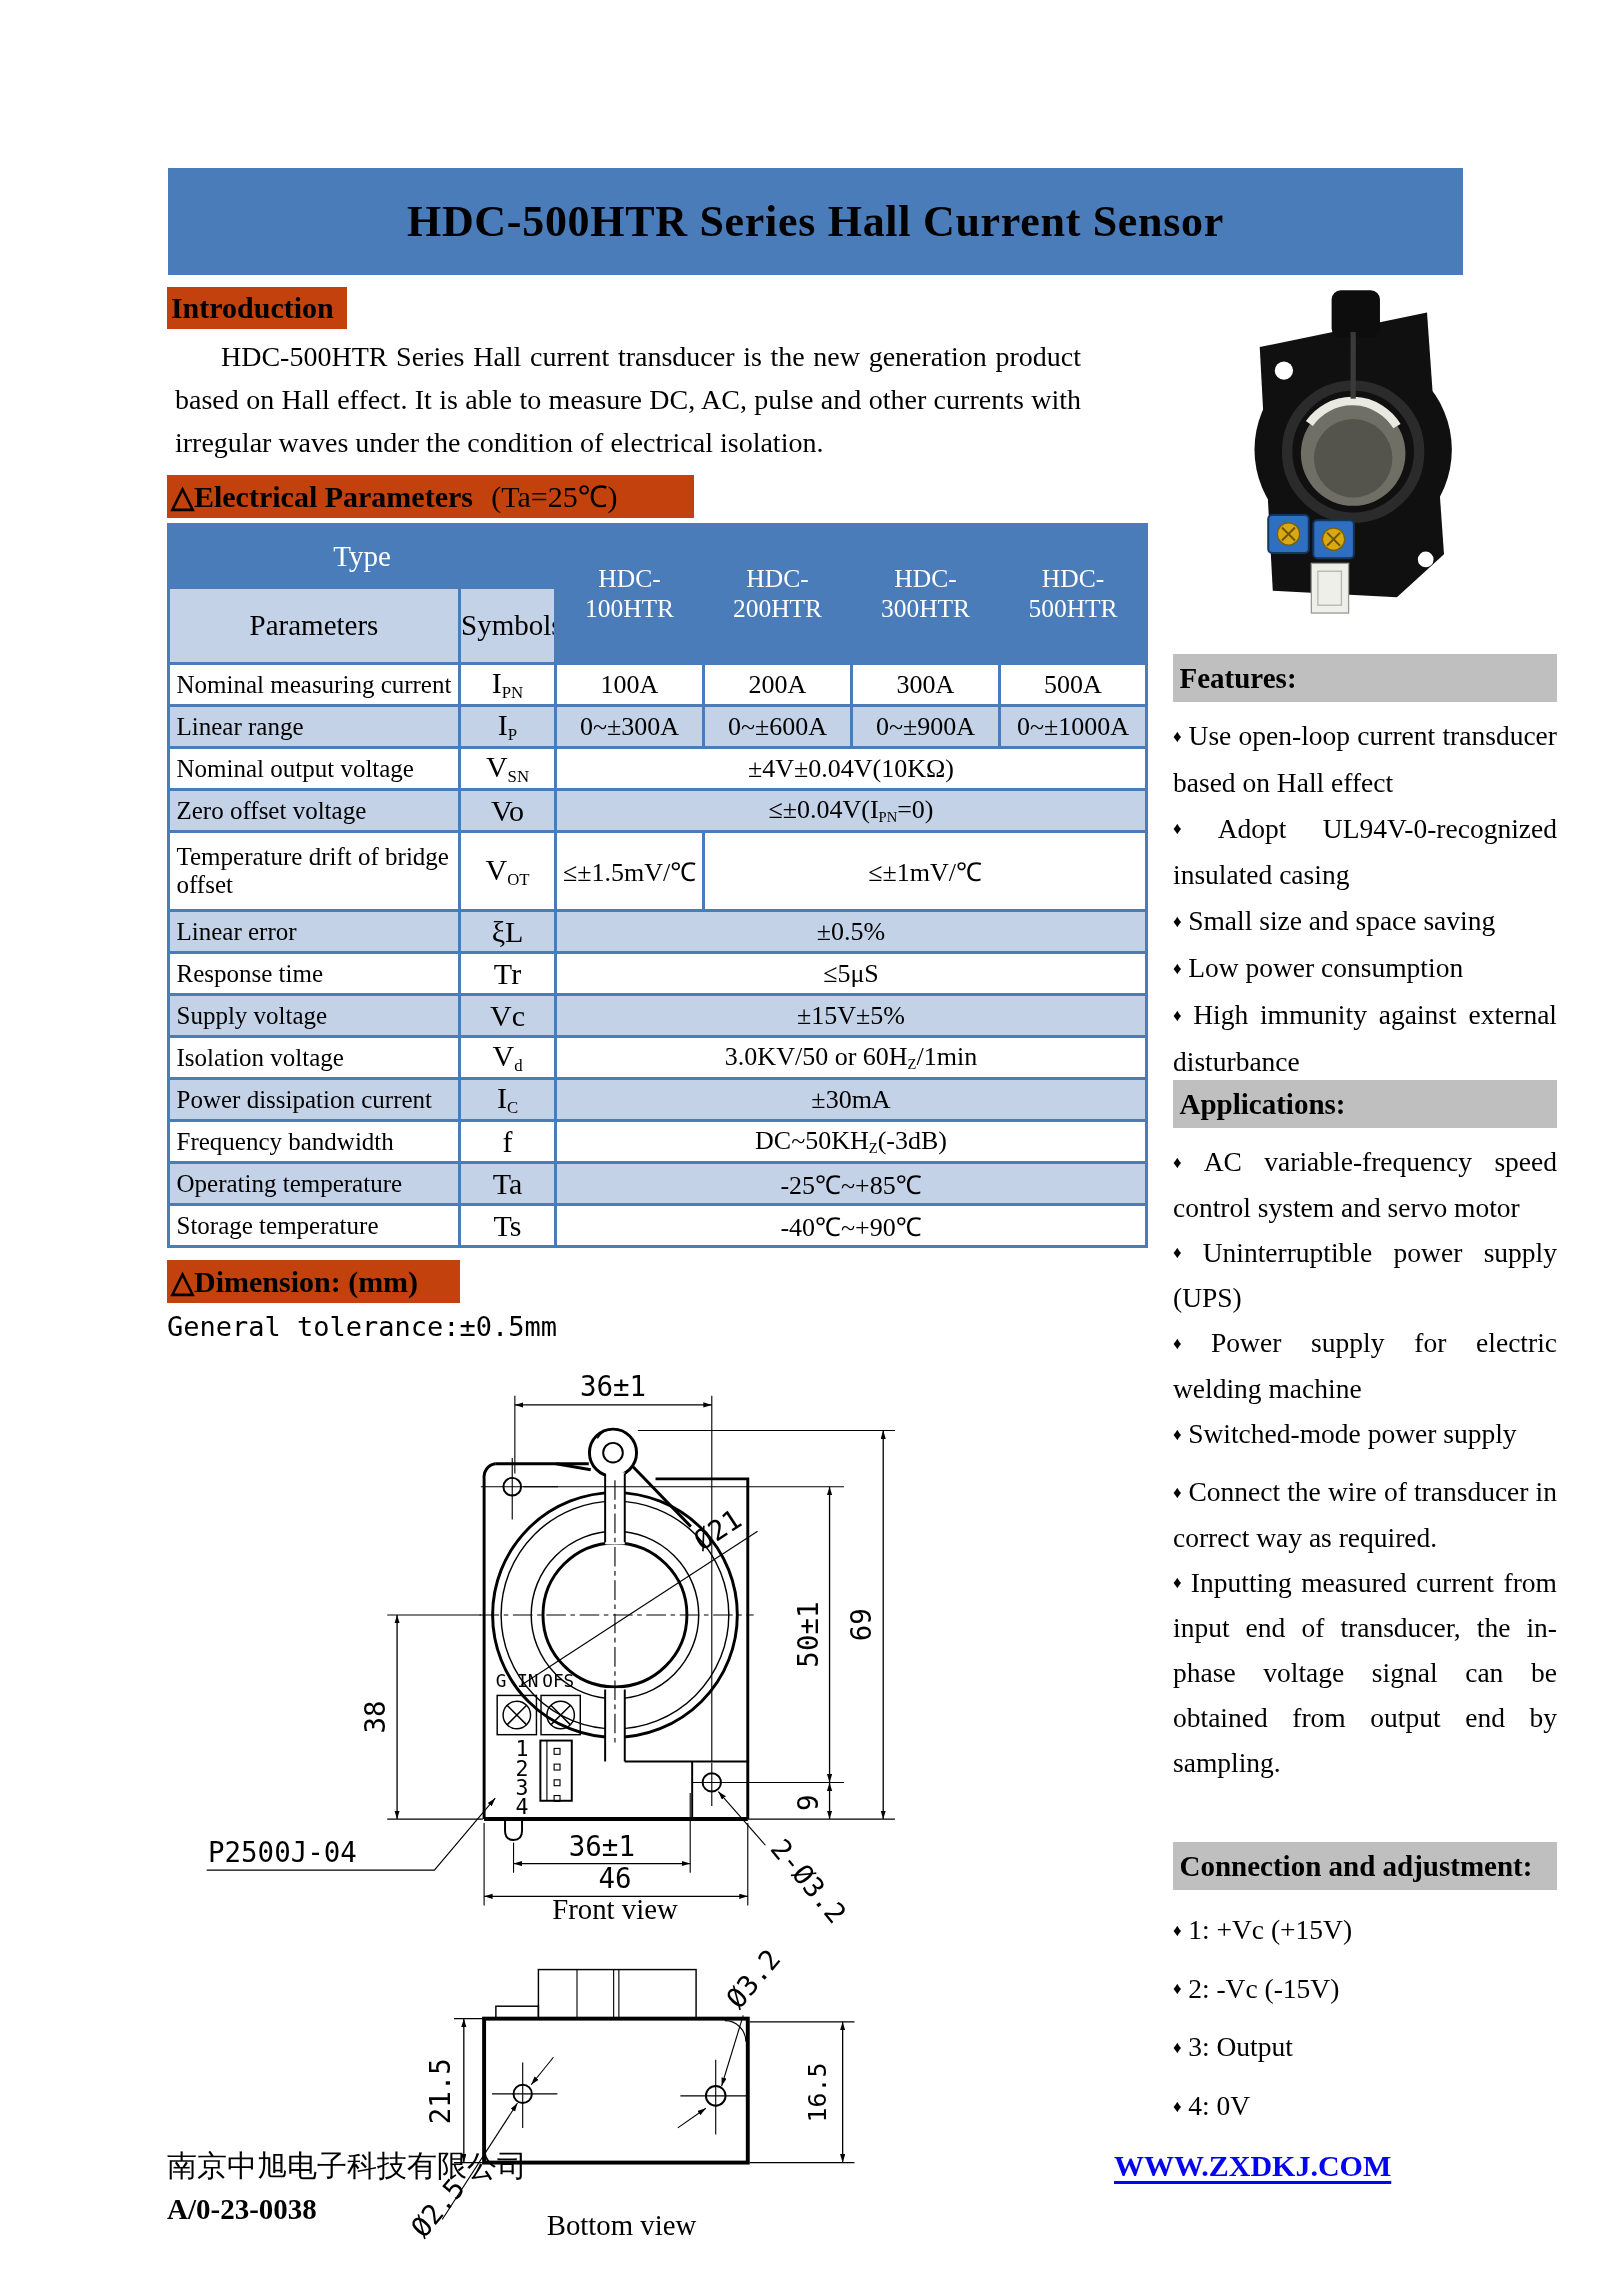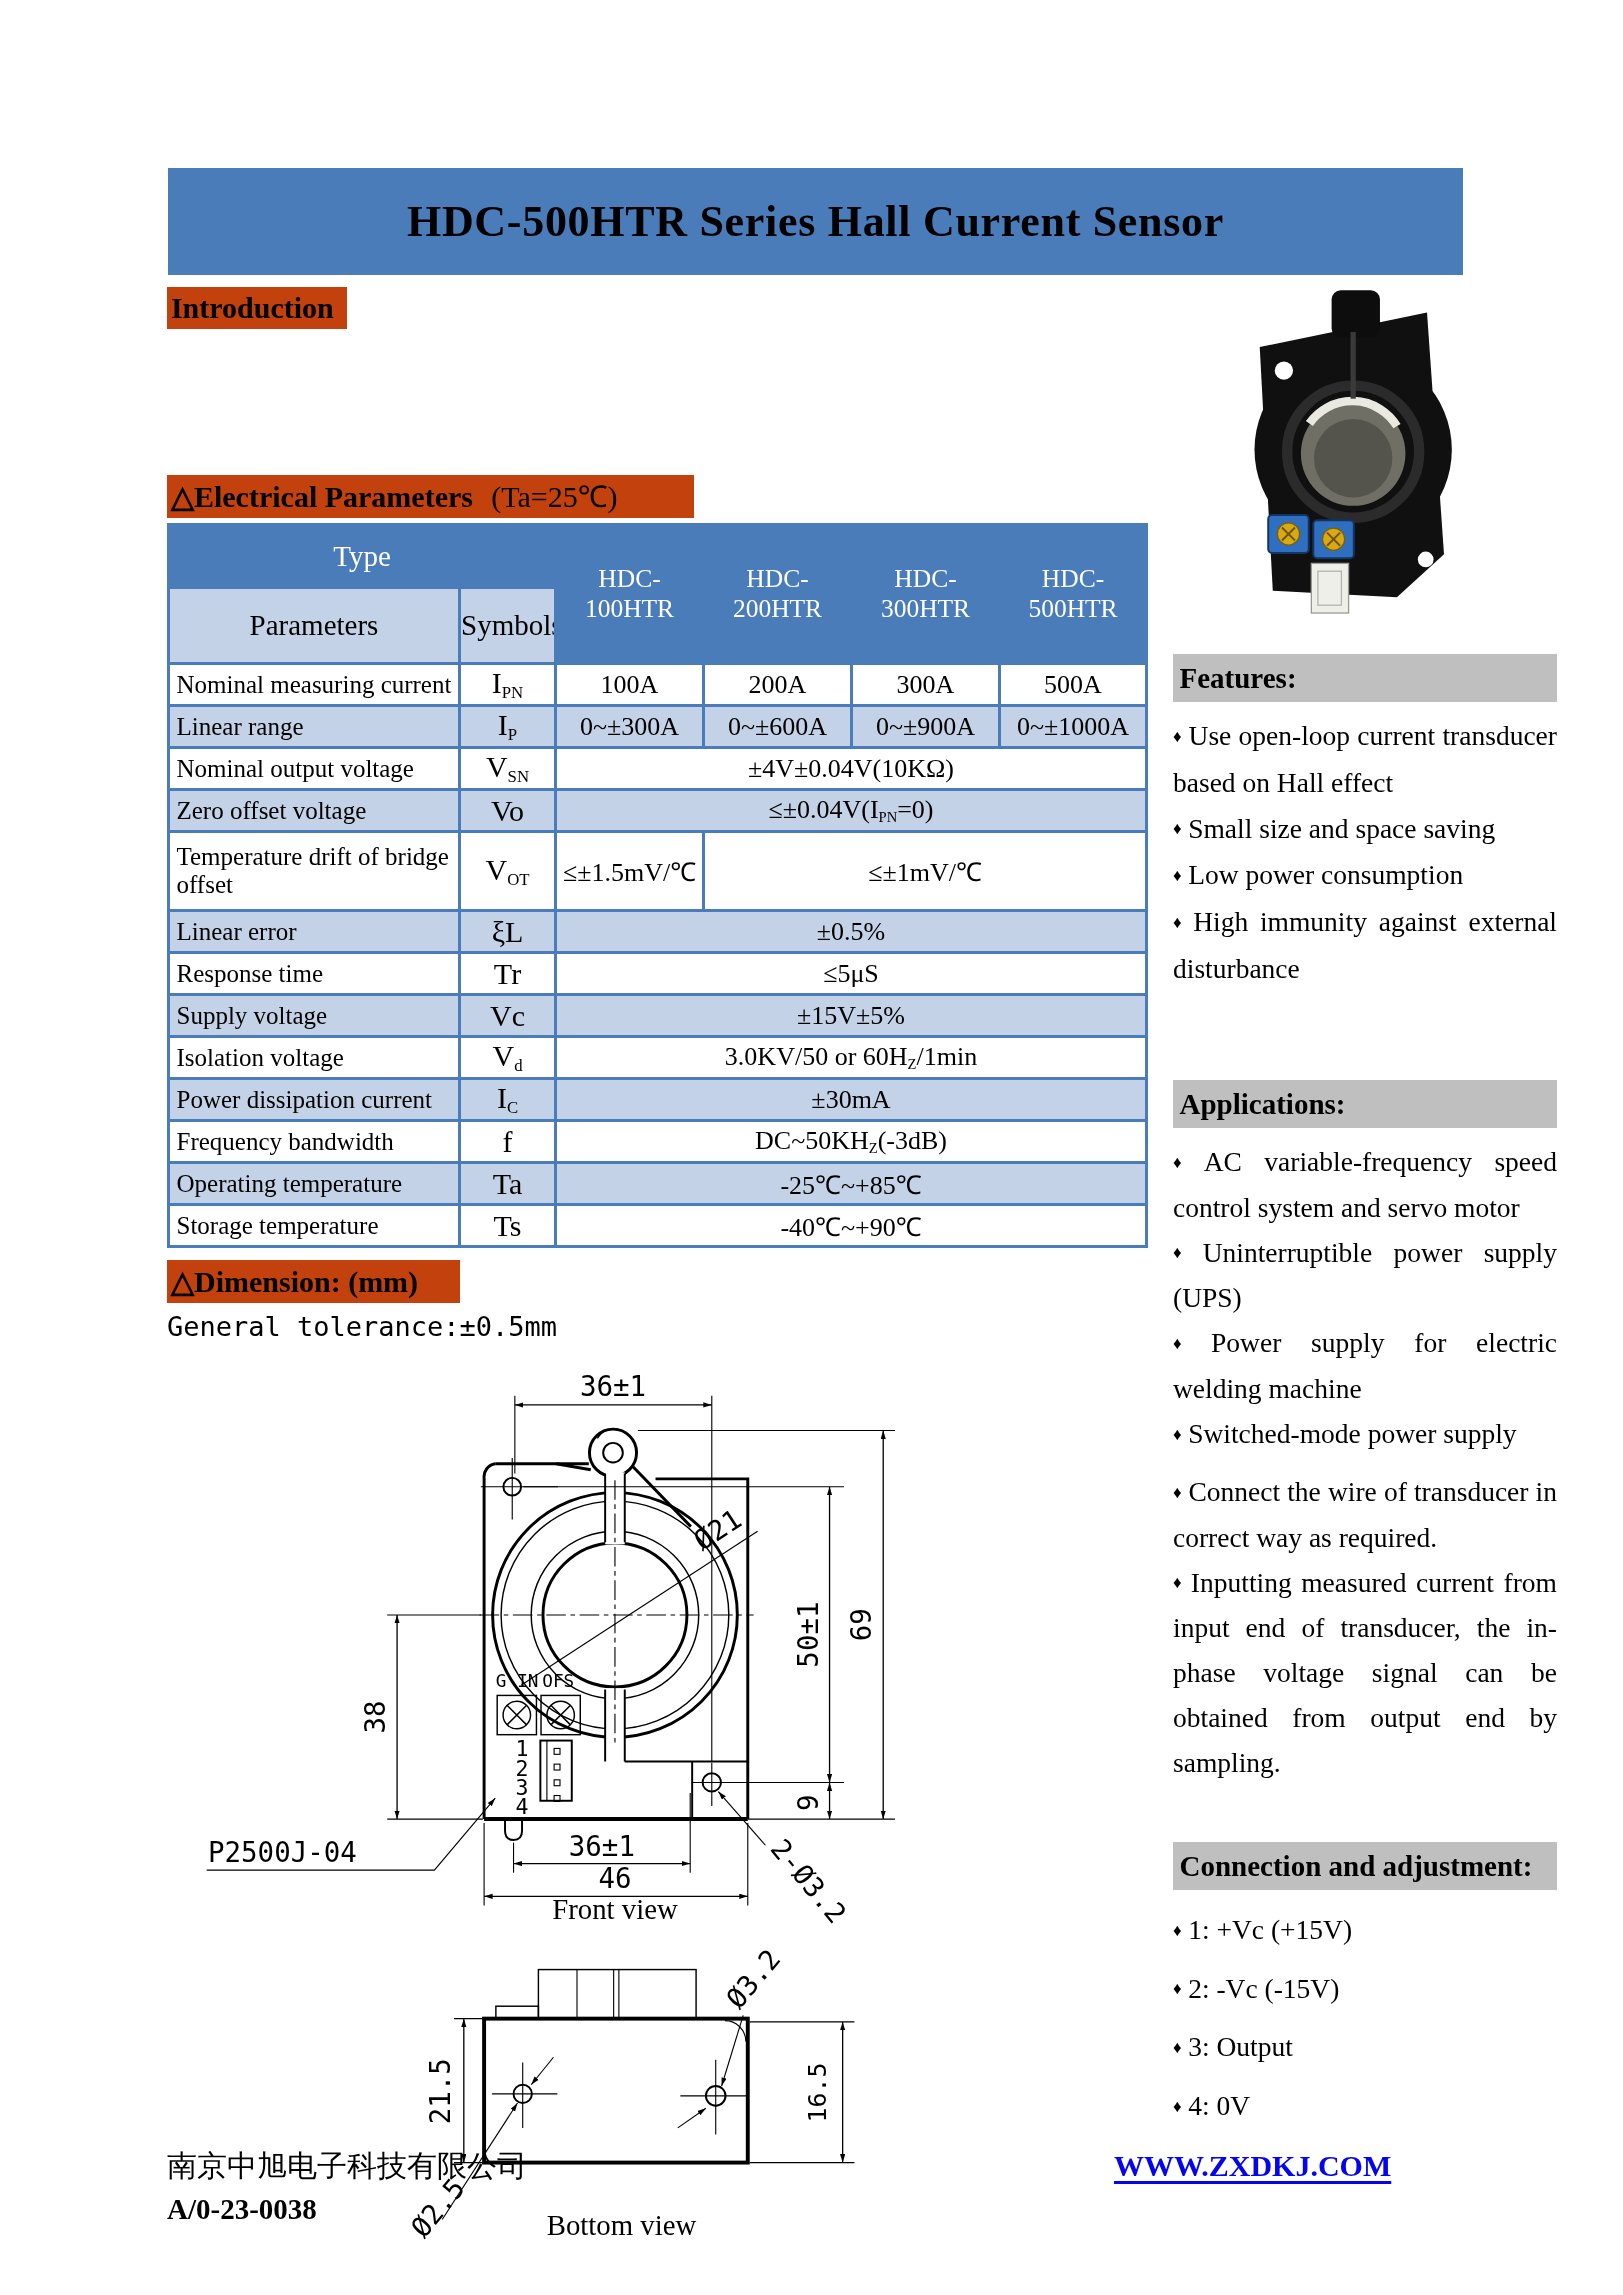--- a/index.html
+++ b/index.html
@@ -112,20 +112,21 @@
     </g>
     <g>
       <rect x="121" y="426" width="57" height="76" fill="#efefe9" stroke="#9a9a94" stroke-width="2"></rect>
       <rect x="131" y="438" width="36" height="52" fill="none" stroke="#b5b5ae" stroke-width="2"></rect>
     </g>
   </svg>
 
   <div class="sechead intro-head">
     <span>Introduction</span>
   </div>
+  <p class="intro-body">HDC-500HTR Series Hall current transducer is the new generation product based on Hall effect. It is able to measure DC, AC, pulse and other currents with irregular waves under the condition of electrical isolation.</p>
 
   <div class="sechead elec-head">
     <span class="b">△Electrical Parameters</span><span class="cond">(Ta=25℃)</span>
   </div>
 
   <table class="params">
     <colgroup>
         <col style="width:291px">
         <col style="width:96px">
         <col style="width:148px">
@@ -360,20 +361,21 @@
       <path class="thin" d="M846,3144 L812,3186" marker-end="url(#arr)"></path>
 
       <text class="cap" x="950" y="3416" text-anchor="middle">Bottom view</text>
     </g>
   </svg>
 
   <div id="features" class="side-section">
     <div class="side-head">Features:</div>
     <div class="side-items">
         <div class="side-item"><span class="bullet">♦</span><span>Use open-loop current transducer based on Hall effect</span></div>
+        <div class="side-item"><span class="bullet">♦</span><span>Adopt UL94V-0-recognized insulated casing</span></div>
         <div class="side-item"><span class="bullet">♦</span><span>Small size and space saving</span></div>
         <div class="side-item"><span class="bullet">♦</span><span>Low power consumption</span></div>
         <div class="side-item"><span class="bullet">♦</span><span>High immunity against external disturbance</span></div>
       </div>
   </div>
   <div id="applications" class="side-section">
     <div class="side-head">Applications:</div>
     <div class="side-items">
         <div class="side-item"><span class="bullet">♦</span><span>AC variable-frequency speed control system and servo motor</span></div>
         <div class="side-item"><span class="bullet">♦</span><span>Uninterruptible power supply (UPS)</span></div>

